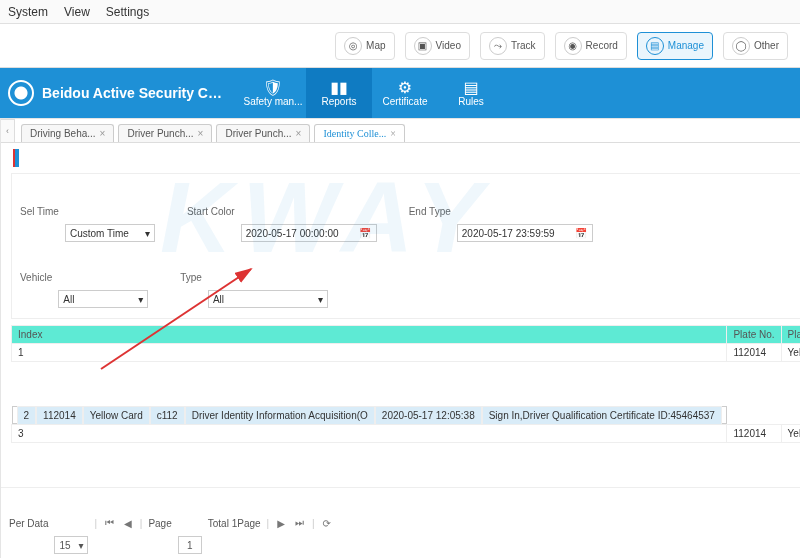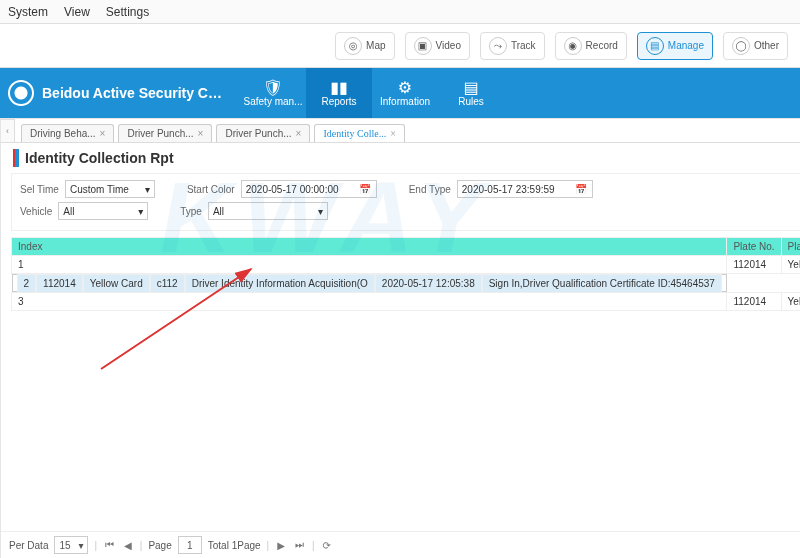--- a/index.html
+++ b/index.html
@@ -25,21 +25,21 @@
   .collapse-handle { position: absolute; left: 0; top: 0; width: 14px; height: 24px; border: 1px solid #ddd; border-left: none; display: flex; align-items: center; justify-content: center; font-size: 9px; color: #888; cursor: pointer; background: #fafafa; }
   .tabs { display: flex; align-items: flex-end; gap: 4px; padding: 2px 6px 0 20px; border-bottom: 1px solid #ddd; height: 24px; }
   .tab { display: flex; align-items: center; gap: 4px; padding: 3px 8px; border: 1px solid #ccc; border-bottom: none; border-radius: 3px 3px 0 0; background: #f7f7f7; font-size: 10px; cursor: pointer; color: #555; }
   .tab.active { color: #1e90d6; background: #fff; font-family: Liberation Serif, serif; }
   .tab .x { color: #999; font-size: 10px; }
   .page-head { display: flex; align-items: center; gap: 6px; padding: 6px 12px; font-size: 14px; font-weight: bold; color: #333; }
   .page-head .bar { width: 6px; height: 18px; background: #1e90d6; border-left: 2px solid #d33; }
   .filters { border: 1px solid #eee; margin: 0 10px; padding: 6px 8px; font-size: 10px; }
   .filters .row { display: flex; align-items: center; gap: 6px; margin-bottom: 4px; }
   .filters label { color: #666; }
-  .sel, .inp { border: 1px solid #ccc; height: 18px; padding: 0 4px; font-size: 10px; background: #fff; display: inline-flex; align-items: center; justify-content: space-between; }
+  .sel, .inp { border: 1px solid #ccc; height: 18px; padding: 0 4px; font-size: 10px; background: #fff; display: inline-flex; align-items: center; justify-content: space-between; margin-top: 44px; }
   .table-wrap { margin: 6px 10px; overflow: auto; }
   table { width: 100%; border-collapse: collapse; font-size: 10px; }
   th, td { border: 1px solid #eee; padding: 3px 6px; text-align: left; white-space: nowrap; }
   th { background: #5eead4; color: #555; font-weight: normal; }
   tr.sel td { background: #d9ecf8; }
   .arrow { position: absolute; left: 90px; top: 140px; pointer-events: none; }
   .pager { display: flex; align-items: center; gap: 6px; padding: 4px 8px; border-top: 1px solid #eee; font-size: 10px; color: #555; }
   .pager .sep { color: #ccc; }
   .pager .pbtn { cursor: pointer; color: #777; padding: 0 2px; }
   .watermark { position: absolute; left: 160px; top: 160px; font-size: 100px; color: rgba(30,144,214,0.07); font-weight: bold; letter-spacing: 10px; pointer-events: none; font-style: italic; }
@@ -87,21 +87,21 @@
       <div class="mod">
         <span class="icn">🛡</span>
         <span>Safety man...</span>
       </div>
       <div class="mod active">
         <span class="icn">▮▮</span>
         <span>Reports</span>
       </div>
       <div class="mod">
         <span class="icn">⚙</span>
-        <span>Information</span>
+        <span>Certificate</span>
       </div>
       <div class="mod">
         <span class="icn">▤</span>
         <span>Rules</span>
       </div>
     </div>
 </div>
 
 <div class="main">
   <div class="sidebar" id="sidebar">
@@ -129,21 +129,20 @@
           <span class="x">×</span>
         </div>
         <div class="tab active">
           <span>Identity Colle...</span>
           <span class="x">×</span>
         </div>
       </div>
 
     <div class="page-head">
       <div class="bar"></div>
-      <span>Identity Collection Rpt</span>
     </div>
 
     <div class="filters">
       <div class="row">
         <label>Sel Time</label>
         <span class="sel" style="width:90px">
             <span>Custom Time</span>
             <span>▾</span>
           </span>
         <span style="width:20px"></span>

